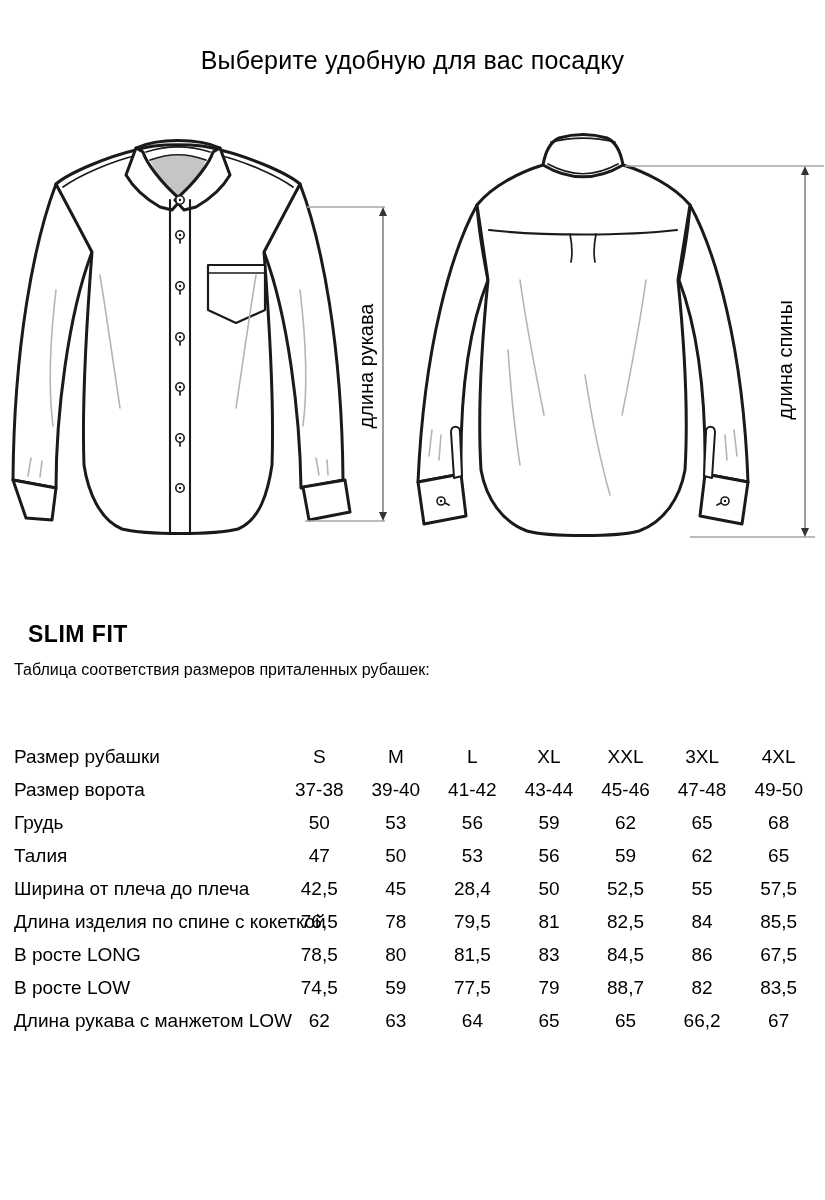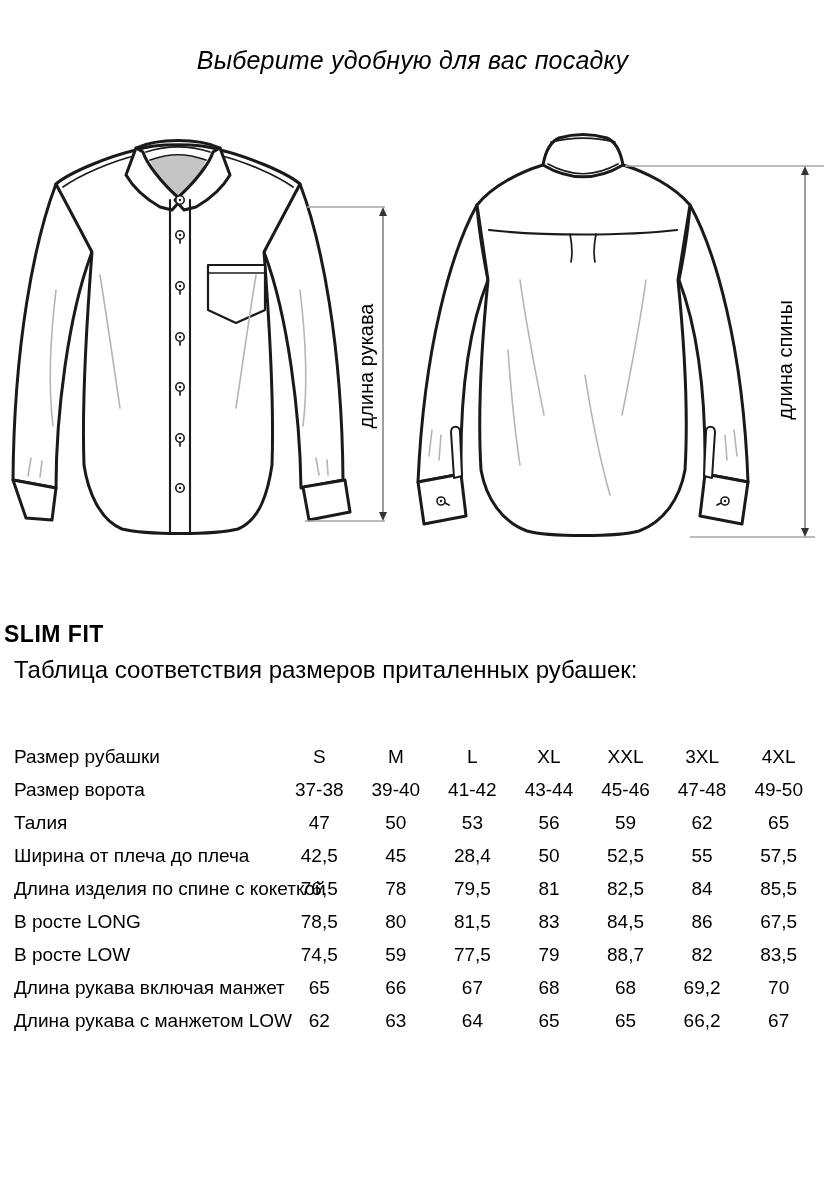--- a/index.html
+++ b/index.html
@@ -2,27 +2,27 @@
 <html><head>
 <meta charset="utf-8">
 <style>
   html,body{margin:0;padding:0;}
   body{
     width:825px;height:1200px;background:#ffffff;overflow:hidden;
     font-family:"Liberation Sans",sans-serif;color:#000;
   }
   .title{
     margin:45px 0 0 0;text-align:center;
-    font-size:25px;line-height:30px;font-weight:400;letter-spacing:0.2px;font-style:italic;
+    font-size:25px;line-height:30px;font-weight:400;letter-spacing:0.2px;
   }
   svg.diagram{display:block;margin:45px 0 0 0;}
   .fit-heading{
-    margin:56px 0 0 4px;font-size:23px;line-height:26px;font-weight:700;letter-spacing:0.5px;
-  }
-  .subtitle{margin:10px 0 8px 14px;font-size:24px;line-height:26px;}
+    margin:56px 0 0 28px;font-size:23px;line-height:26px;font-weight:700;letter-spacing:0.5px;
+  }
+  .subtitle{margin:10px 0 8px 14px;font-size:16px;line-height:26px;}
   table.size-table{
     border-collapse:collapse;table-layout:fixed;
     width:803px;margin:57px 8px 0 14px;
   }
   table.size-table td{
     font-size:19px;height:33px;padding:0;text-align:center;
     white-space:nowrap;vertical-align:middle;
   }
   table.size-table td.label{text-align:left;}
   
@@ -187,20 +187,30 @@
           <td class="label">Размер ворота</td>
           <td>37-38</td>
           <td>39-40</td>
           <td>41-42</td>
           <td>43-44</td>
           <td>45-46</td>
           <td>47-48</td>
           <td>49-50</td>
         </tr>
         <tr>
+          <td class="label">Грудь</td>
+          <td>50</td>
+          <td>53</td>
+          <td>56</td>
+          <td>59</td>
+          <td>62</td>
+          <td>65</td>
+          <td>68</td>
+        </tr>
+        <tr>
           <td class="label">Талия</td>
           <td>47</td>
           <td>50</td>
           <td>53</td>
           <td>56</td>
           <td>59</td>
           <td>62</td>
           <td>65</td>
         </tr>
         <tr>
@@ -237,30 +247,20 @@
           <td class="label">В росте LOW</td>
           <td>74,5</td>
           <td>59</td>
           <td>77,5</td>
           <td>79</td>
           <td>88,7</td>
           <td>82</td>
           <td>83,5</td>
         </tr>
         <tr>
-          <td class="label">Длина рукава включая манжет</td>
-          <td>65</td>
-          <td>66</td>
-          <td>67</td>
-          <td>68</td>
-          <td>68</td>
-          <td>69,2</td>
-          <td>70</td>
-        </tr>
-        <tr>
           <td class="label">Длина рукава с манжетом LOW</td>
           <td>62</td>
           <td>63</td>
           <td>64</td>
           <td>65</td>
           <td>65</td>
           <td>66,2</td>
           <td>67</td>
         </tr>
       </tbody>

